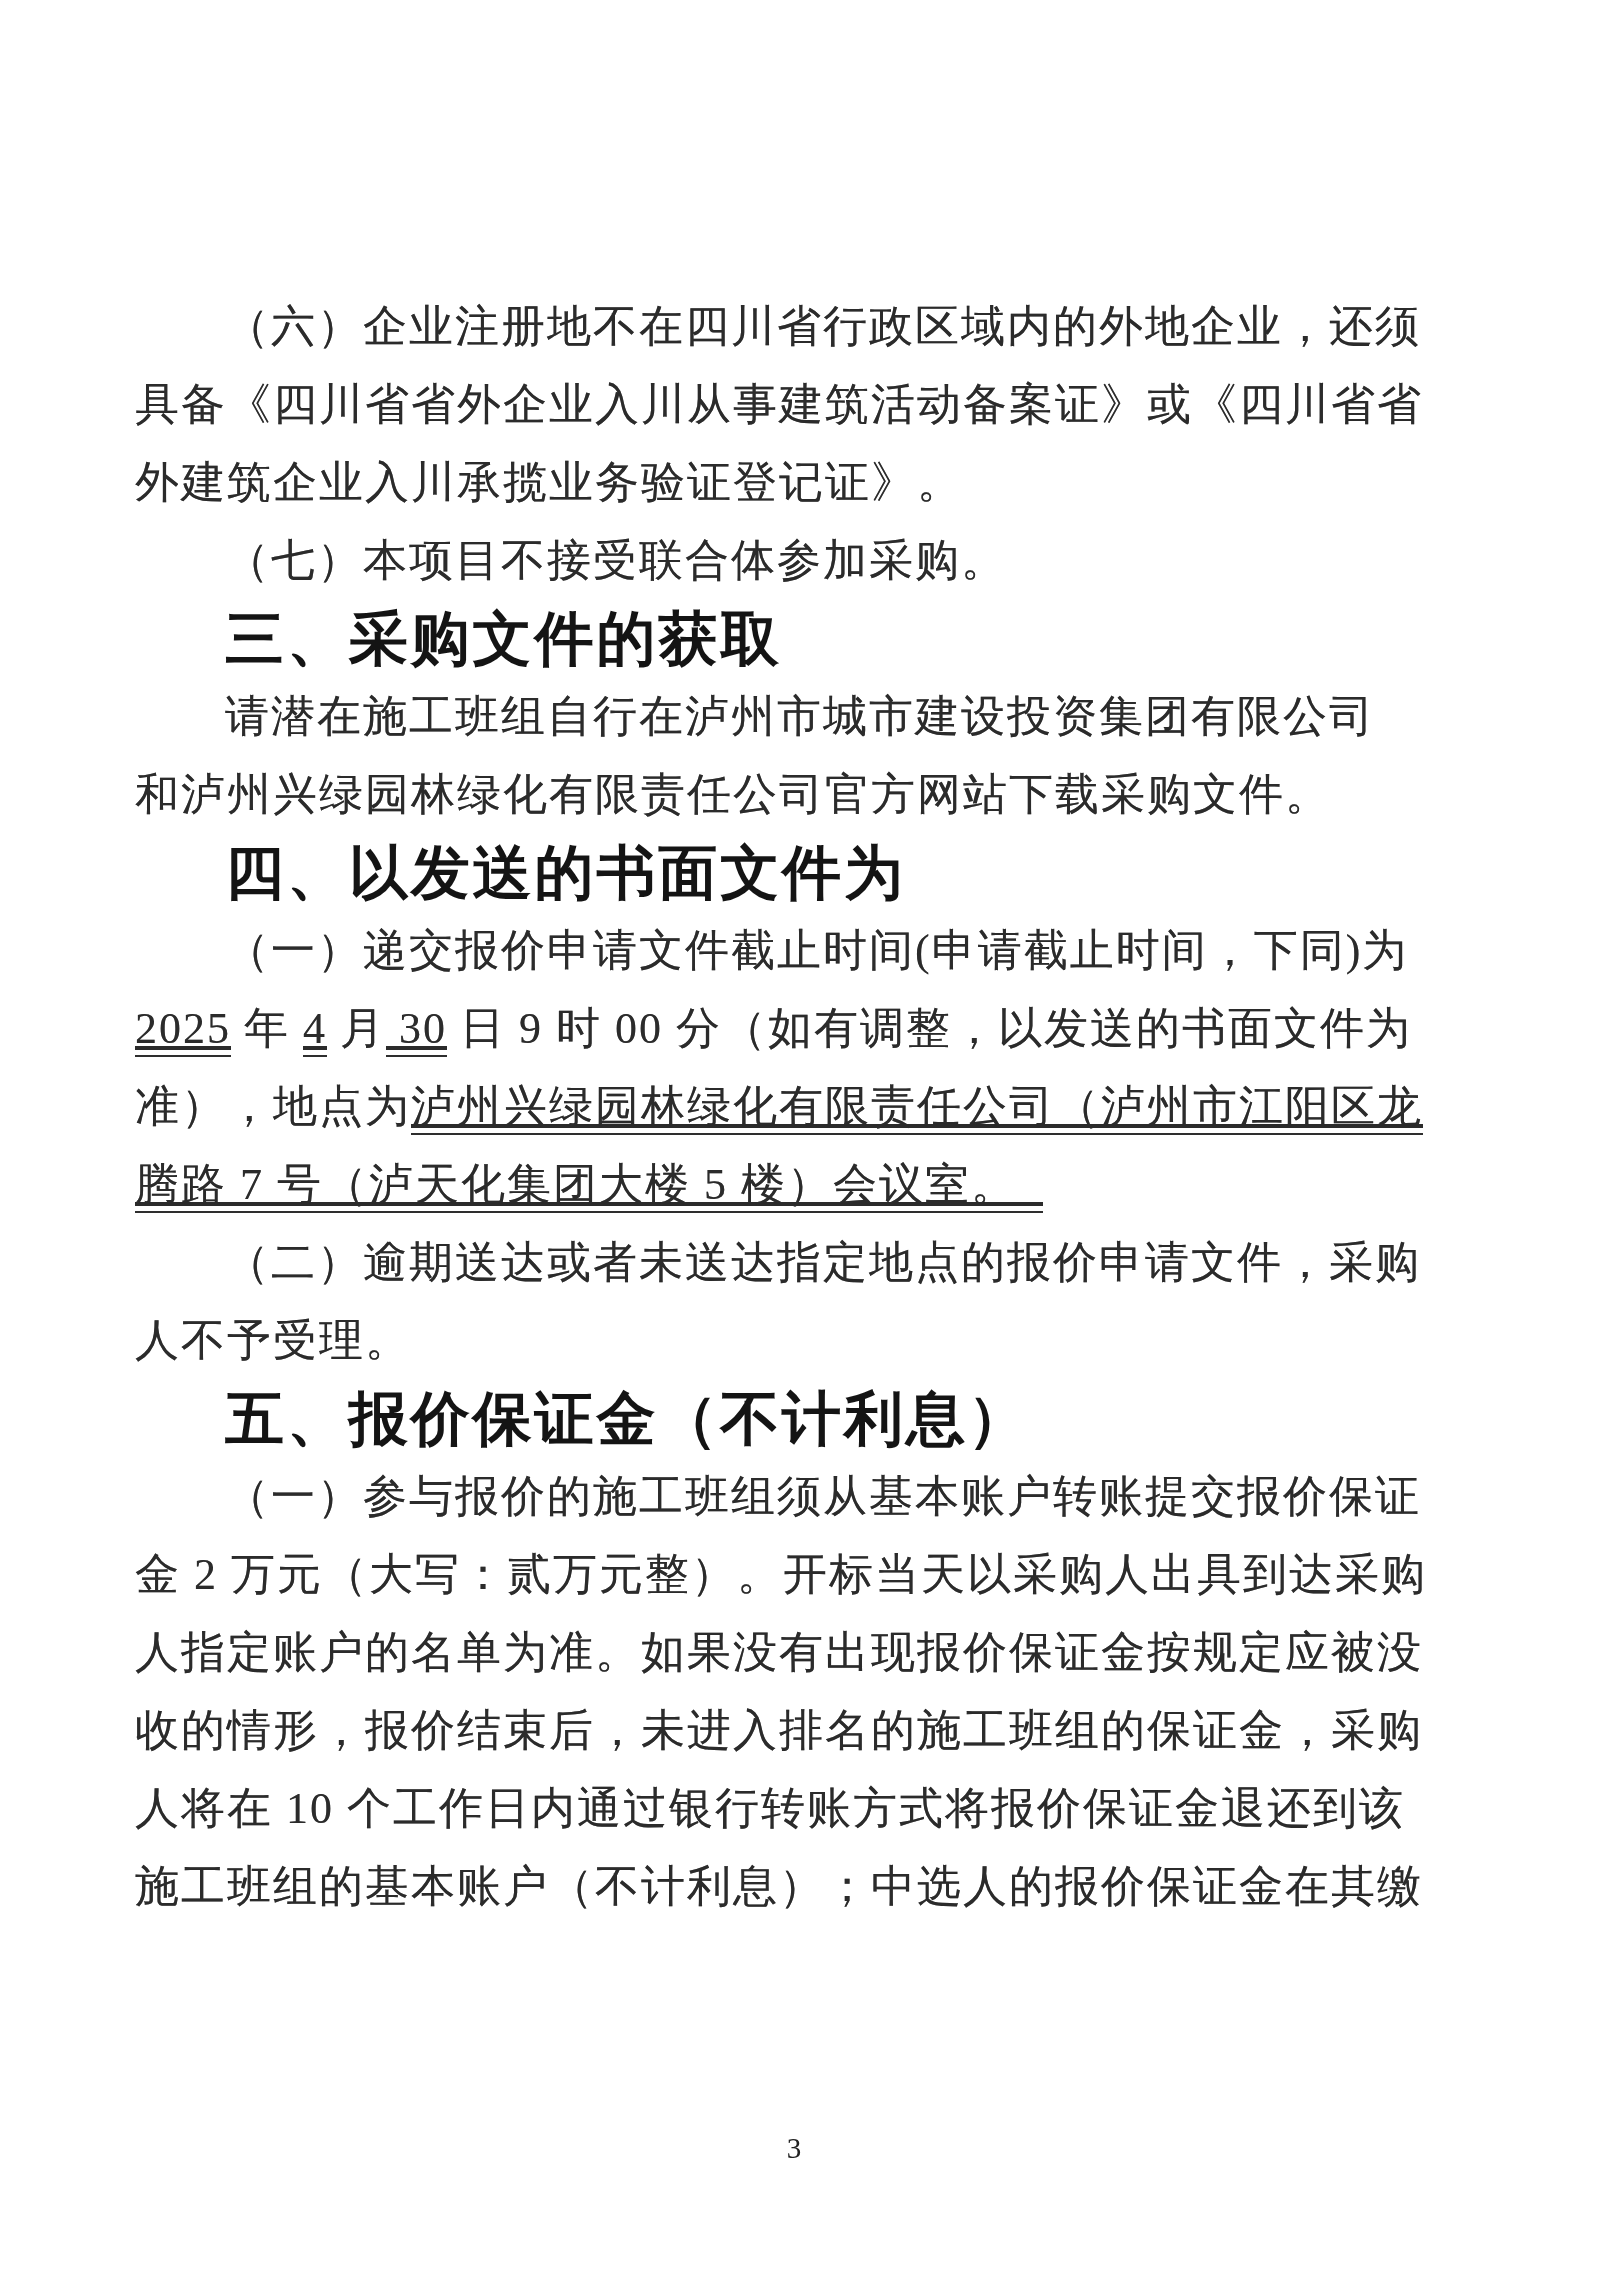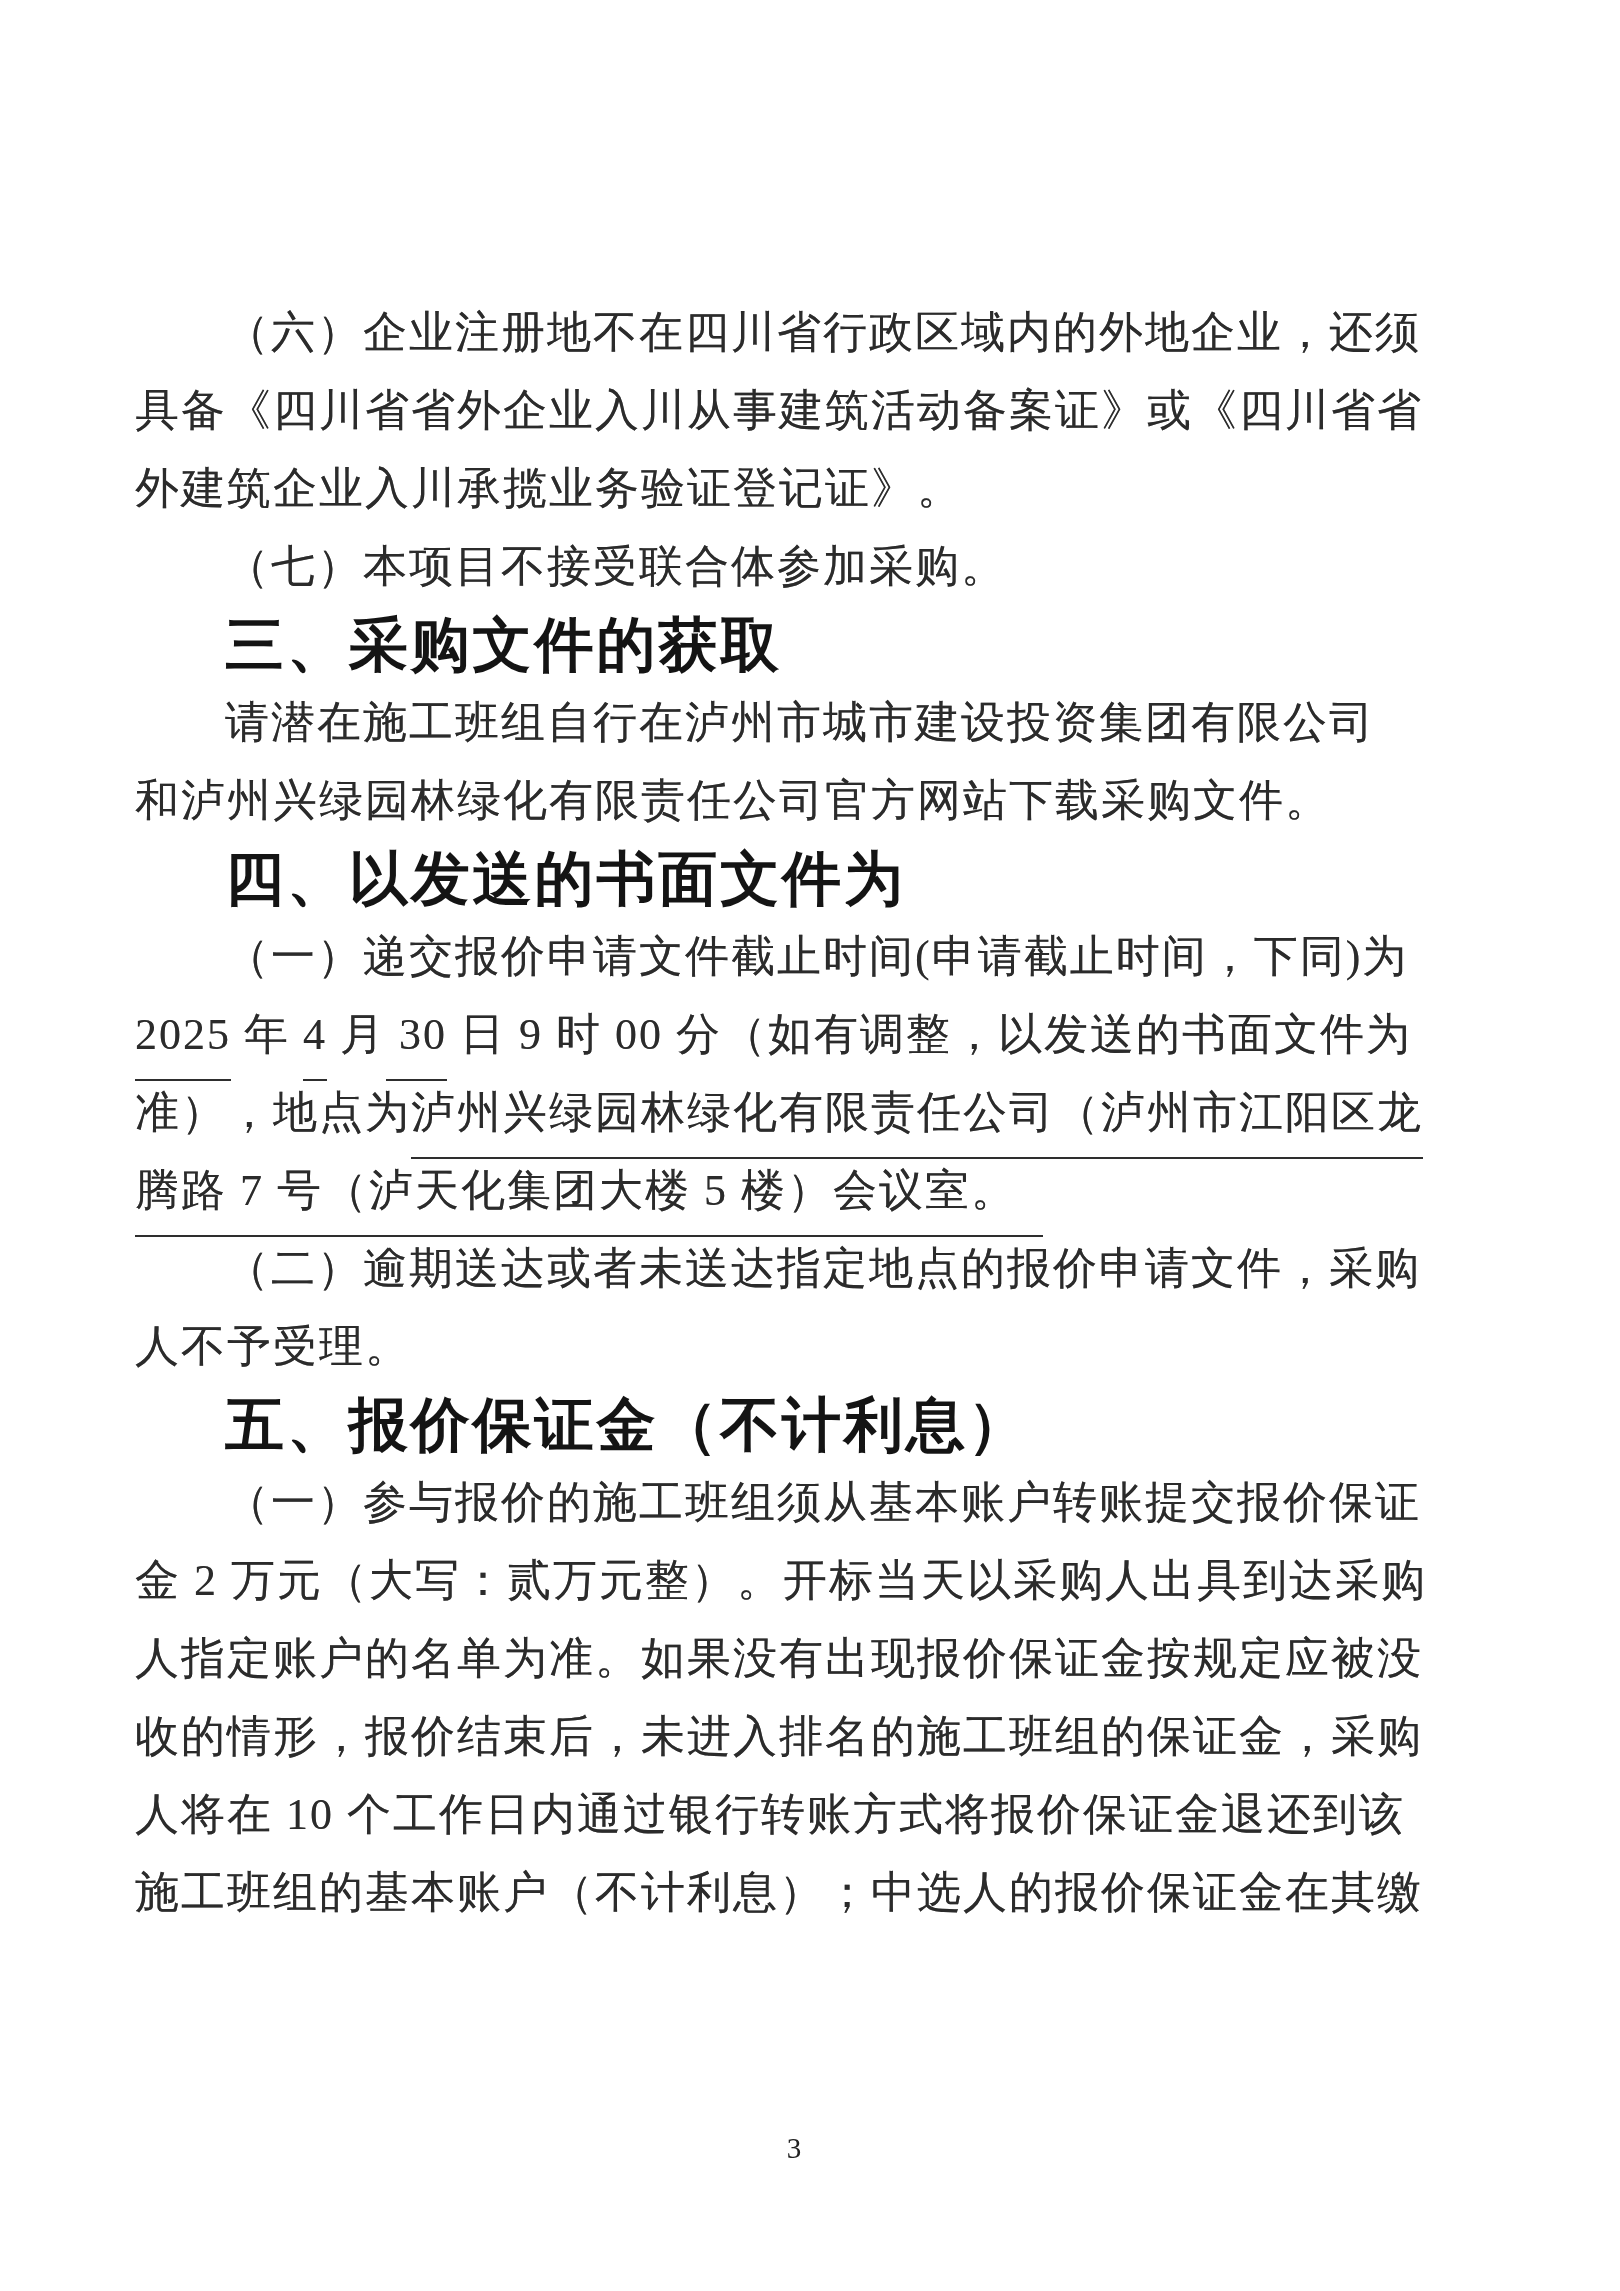--- a/index.html
+++ b/index.html
@@ -11,21 +11,21 @@
     position: relative;
     width: 1620px;
     height: 2292px;
     background: #ffffff;
     font-family: "Liberation Serif", "DejaVu Serif", serif;
     color: #2b2b2b;
     overflow: hidden;
   }
   .doc-body {
     position: absolute;
-    top: 294px;
+    top: 288px;
     left: 135px;
     width: 1353px;
   }
   .line {
     font-size: 44px;
     line-height: 78px;
     height: 78px;
     letter-spacing: 2px;
     white-space: pre;
     text-shadow: 0 0 0.6px rgba(40,40,40,0.55); 
@@ -36,21 +36,22 @@
   .line.heading {
     font-family: "Liberation Sans", "DejaVu Sans", sans-serif;
     font-weight: bold;
     color: #141414;
     font-size: 59px;
     letter-spacing: 2.9px;
     text-shadow: none;
   }
   .u {
     border-bottom: 2.9px solid #2e2e2e;
-    padding-bottom: 20px;
+    padding-bottom: 2px;
+    text-decoration: underline;
   }
   .footer {
     position: absolute;
     top: 2129px;
     left: 0;
     width: 1588px;
     text-align: center;
     font-size: 29px;
     line-height: 39px;
     color: #222222;

